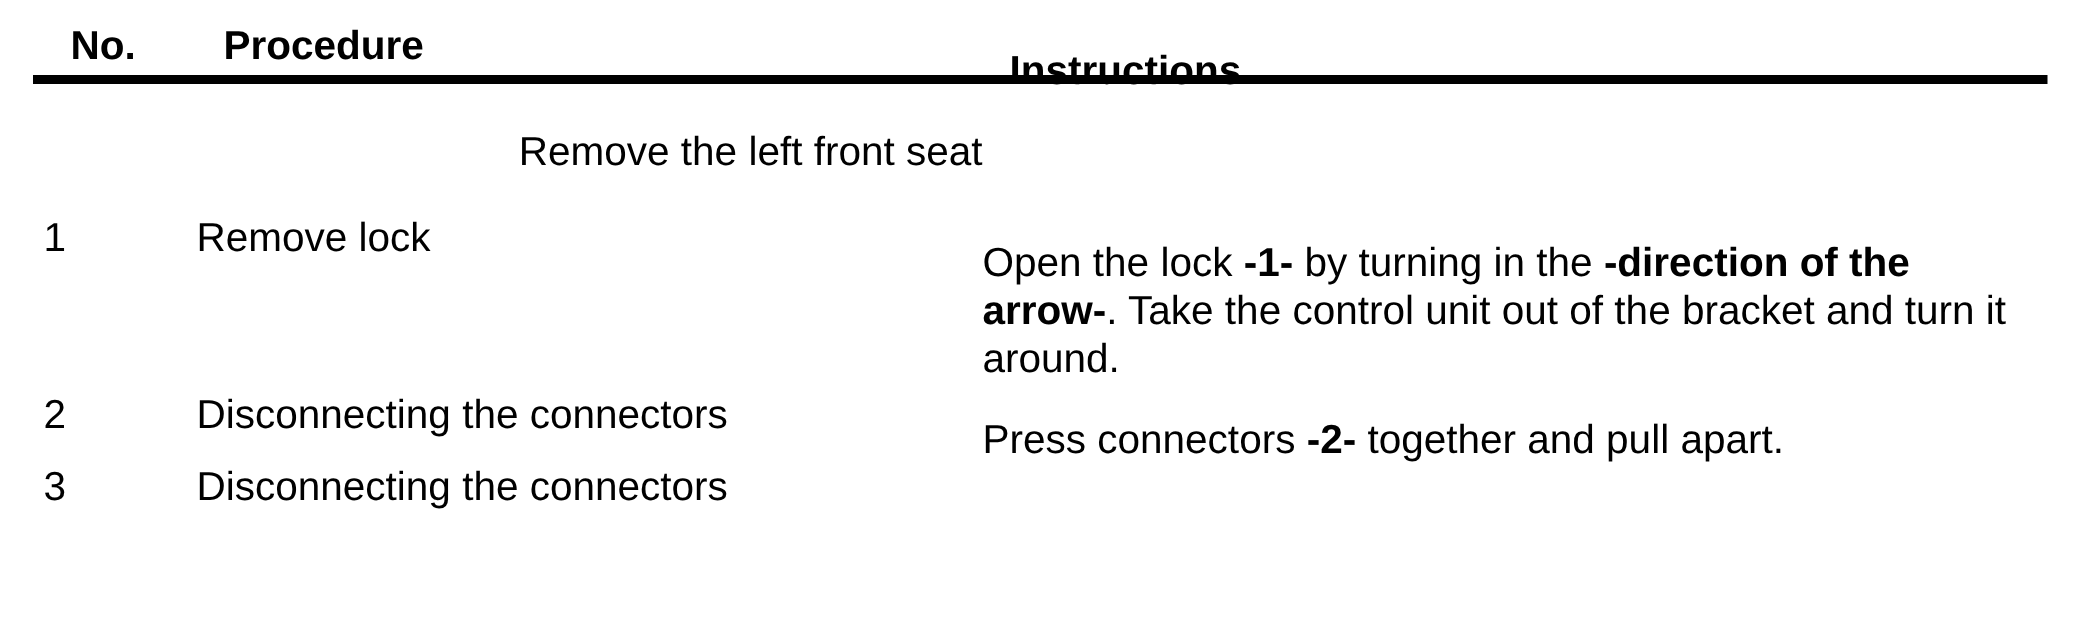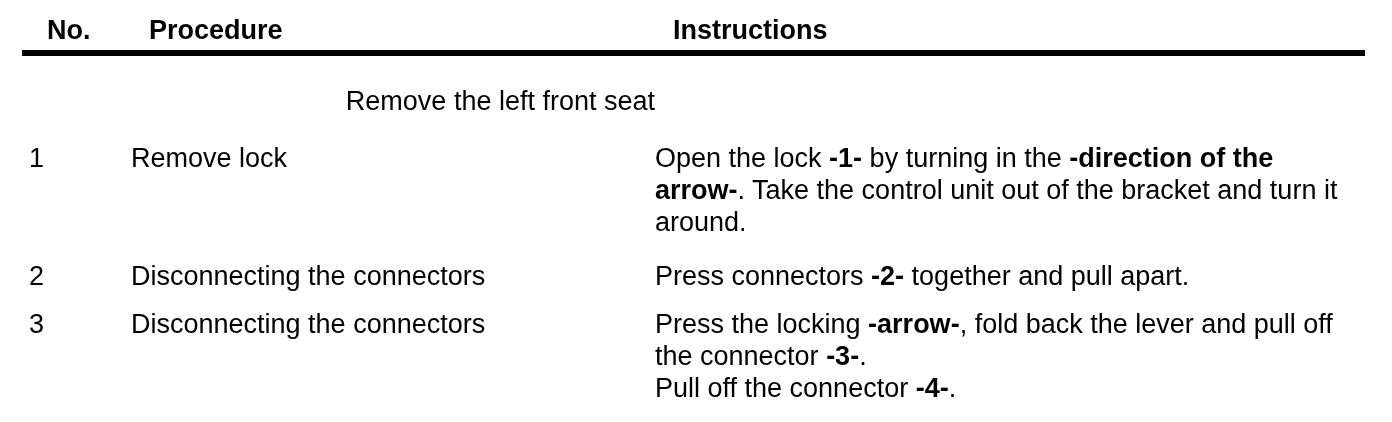--- a/index.html
+++ b/index.html
@@ -32,20 +32,21 @@
     padding-left: 29px;
     flex: 0 0 131px;
   }
   .col-proc {
     width: 524px;
     flex: 0 0 524px;
   }
   .col-instr {
     width: 703px;
     flex: 0 0 703px;
+    margin-top: 17px;
   }
   .header-row .col {
     font-weight: bold;
   }
   .header-rule {
     position: absolute;
     top: 50px;
     left: 22px;
     width: 1343px;
     height: 6px;
@@ -85,16 +86,15 @@
 
   <div class="row proc-row-2">
     <div class="col col-no">2</div>
     <div class="col col-proc">Disconnecting the connectors</div>
     <div class="col col-instr">Press connectors <b>-2-</b> together and pull apart.</div>
   </div>
 
   <div class="row proc-row-3">
     <div class="col col-no">3</div>
     <div class="col col-proc">Disconnecting the connectors</div>
-    <div class="col col-instr">Press the locking <b>-arrow-</b>, fold back the lever and pull off<br>the connector <b>-3-</b>.<br>Pull off the connector <b>-4-</b>.</div>
   </div>
 
 </div>
 
 </body></html>

